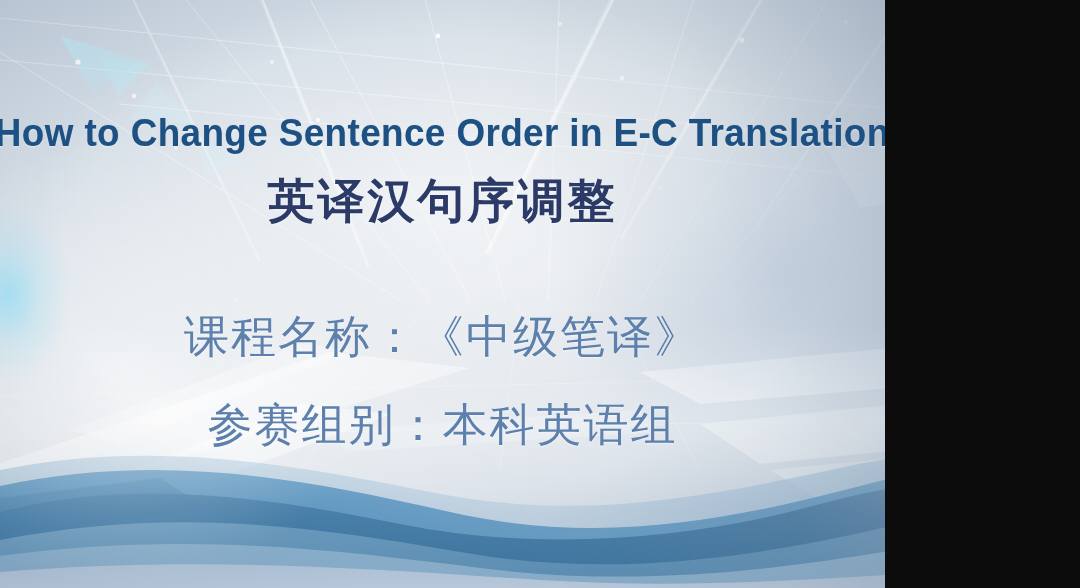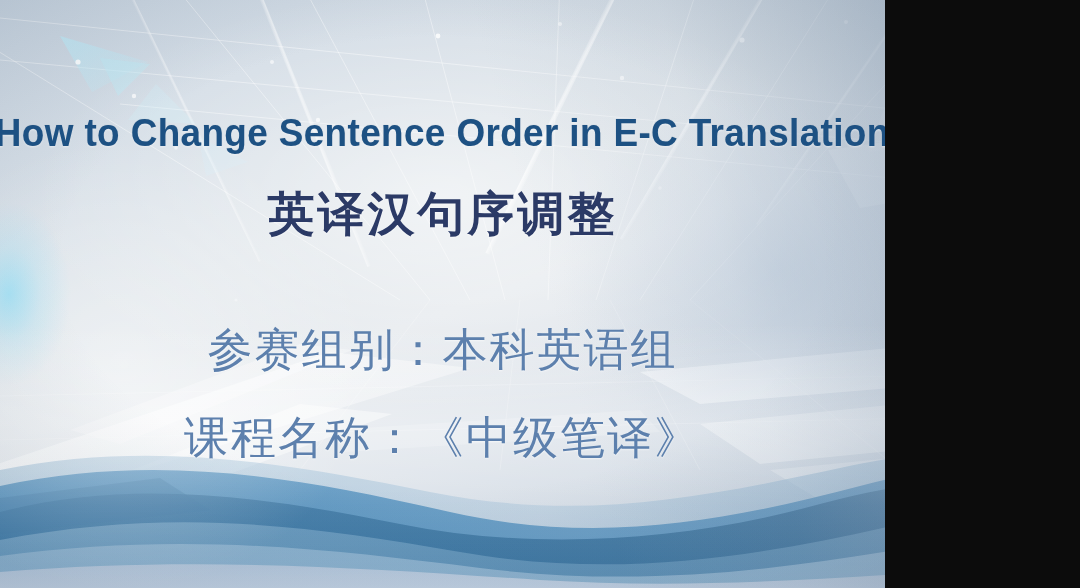--- a/index.html
+++ b/index.html
@@ -56,21 +56,21 @@
     font-family: "Liberation Sans Narrow", "Liberation Sans", "DejaVu Sans", sans-serif;
     font-weight: 700;
     font-size: 38px;
     letter-spacing: 0.4px;
     color: #1d5183;
     white-space: nowrap;
     transform: scaleX(0.97);
     text-shadow: 0 1px 2px rgba(255,255,255,0.55), 0 0 1px rgba(20,60,100,0.4);
   }
   .title-cn {
-    margin-top: 28px;
+    margin-top: 15px;
     font-family: "Liberation Sans", "DejaVu Sans", sans-serif;
     font-weight: 700;
     font-size: 47px;
     letter-spacing: 3px;
     color: #2b3a66;
     text-shadow: 0 1px 2px rgba(255,255,255,0.5);
     text-align: right;
   }
   .meta-block {
     margin-top: 74px;
@@ -237,18 +237,18 @@
   <div class="bg-layer corner-dark-right"></div>
   <div class="bg-layer floor-sheen"></div>
   <div class="bg-layer vignette"></div>
 
   <div class="text-wrap">
     <div class="title-en">How to Change Sentence Order in E-C Translation</div>
 
     <div class="title-cn">英译汉句序调整</div>
 
     <div class="meta-block">
+      <div class="meta-line">课程名称：《中级笔译》</div>
       <div class="meta-line">参赛组别：本科英语组</div>
-      <div class="meta-line">课程名称：《中级笔译》</div>
     </div>
   </div>
 
 </div>
 
 </body></html>

